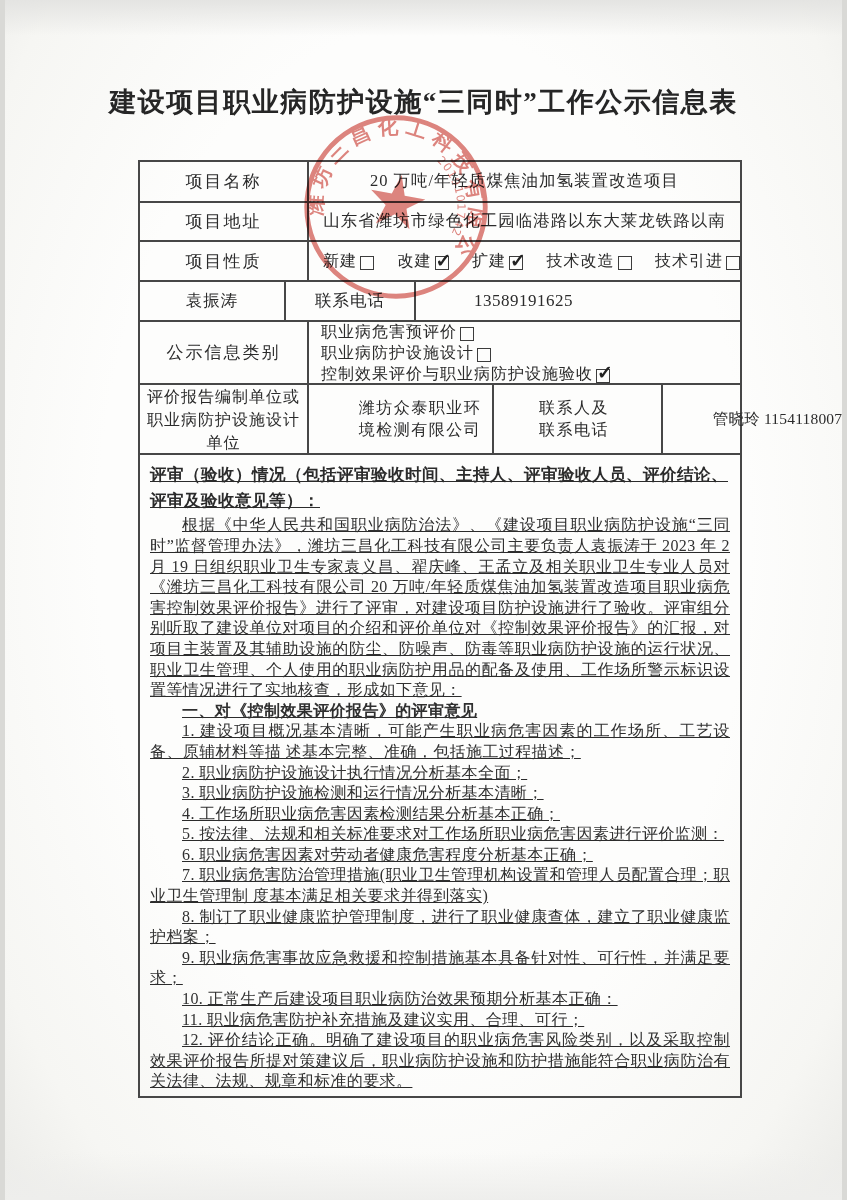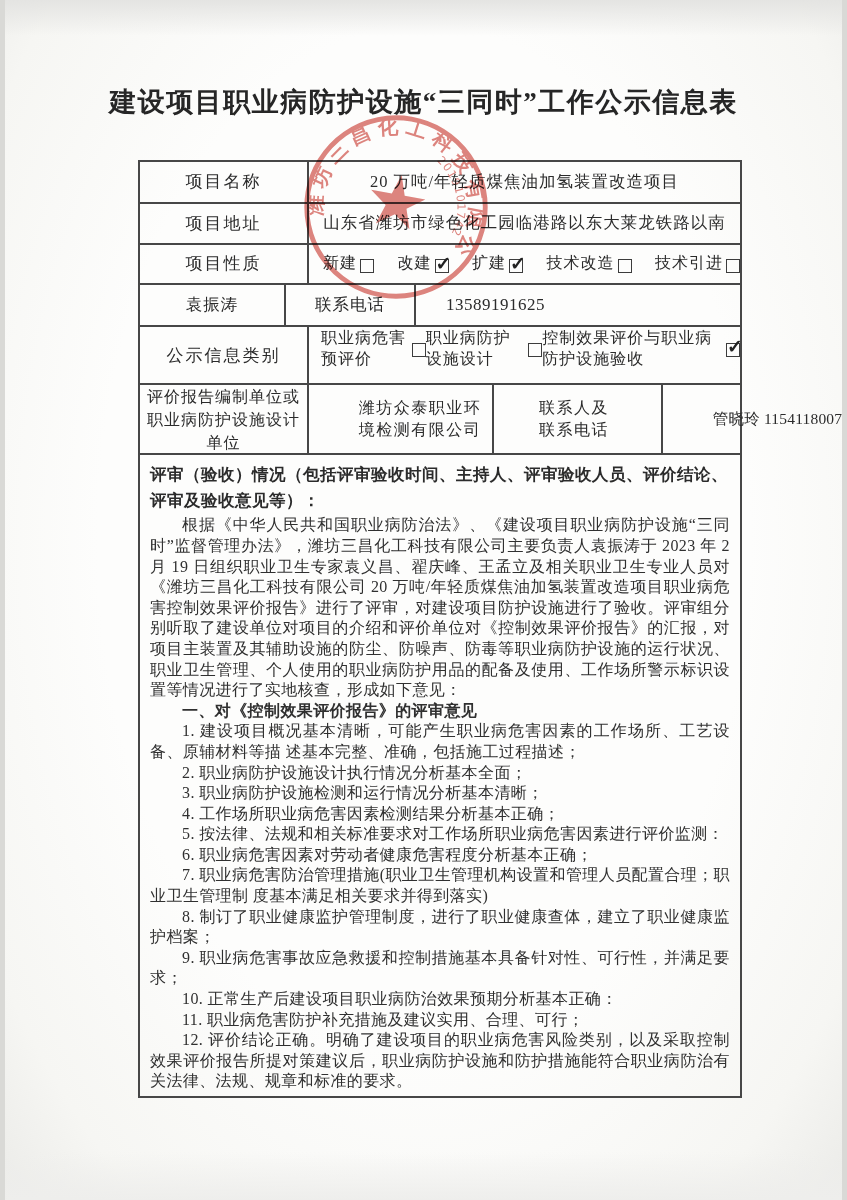--- a/index.html
+++ b/index.html
@@ -30,37 +30,37 @@
     border: 2px solid #474747;
     display: flex; flex-direction: column;
     background: transparent;
   }
   .tr { display: flex; border-bottom: 2px solid #474747; }
   .tr:last-child { border-bottom: none; }
   .td { border-right: 2px solid #474747; display: flex; align-items: center; }
   .td:last-child { border-right: none; }
   .r1 { height: 45px; } .r2 { height: 44px; } .r3 { height: 44px; }
   .r4 { height: 45px; } .r5 { height: 63px; } .r6 { height: 70px; gap: 39px; }
-  .r7 { flex: 1 1 auto; }
+  .r7 { flex: 1 1 auto; text-decoration: underline; }
   .c-label { flex: 0 0 169px; justify-content: center; text-align: center;
              font-size: 17px; letter-spacing: 2px; padding: 2px 4px; }
   .c-wide  { flex: 1 1 auto; justify-content: space-between; }
   .c-b { flex: 0 0 146px; } .c-c { flex: 0 0 130px; } .c-d { flex: 0 0 159px; }
   .center { justify-content: center; text-align: center; }
   .val { font-size: 16.5px; letter-spacing: 1px; padding: 2px 6px; }
-  .phone { font-size: 17px; letter-spacing: 0.5px; }
+  .phone { font-size: 17px; letter-spacing: 0.5px; margin-left: 28px; }
   
   .cbx { display:inline-block; width:14px; height:14px; border:1.6px solid #3c3c3c;
          margin-left:3px; position:relative; top:2px; flex:none; }
   .cbx.checked::after { content:"✓"; position:absolute; left:0; top:-8px;
          font-size:19px; font-weight:bold; color:#222; }
   .opts-row { padding-left: 14px; gap: 19px; display:flex; align-items:center;
               font-size: 16px; letter-spacing: 1px; }
   .opt { display:flex; align-items:center; white-space:nowrap; }
-  .pub-col { align-items: flex-start; justify-content: center;
+  .pub-col { flex-direction: column; align-items: flex-start; justify-content: center;
              padding-left: 12px; font-size: 16px; letter-spacing: 1px; }
   .pub-line { display:flex; align-items:center; line-height: 21px; }
   .small-cell { font-size: 16px; letter-spacing: 1.5px; line-height: 22px;
                 padding: 2px 6px; text-align: center; }
   .stack { display:flex; flex-direction:column; align-items:flex-start; justify-content:center; }
   
   .review-cell { display:block; padding: 7px 10px 4px 10px; }
   .review-heading { font-size: 16.5px; font-weight: bold; line-height: 26px;
                     letter-spacing: 0.5px; margin-bottom: 1px; }
   .review-body p { font-size: 16px; line-height: 20.6px; letter-spacing: 0.4px;

